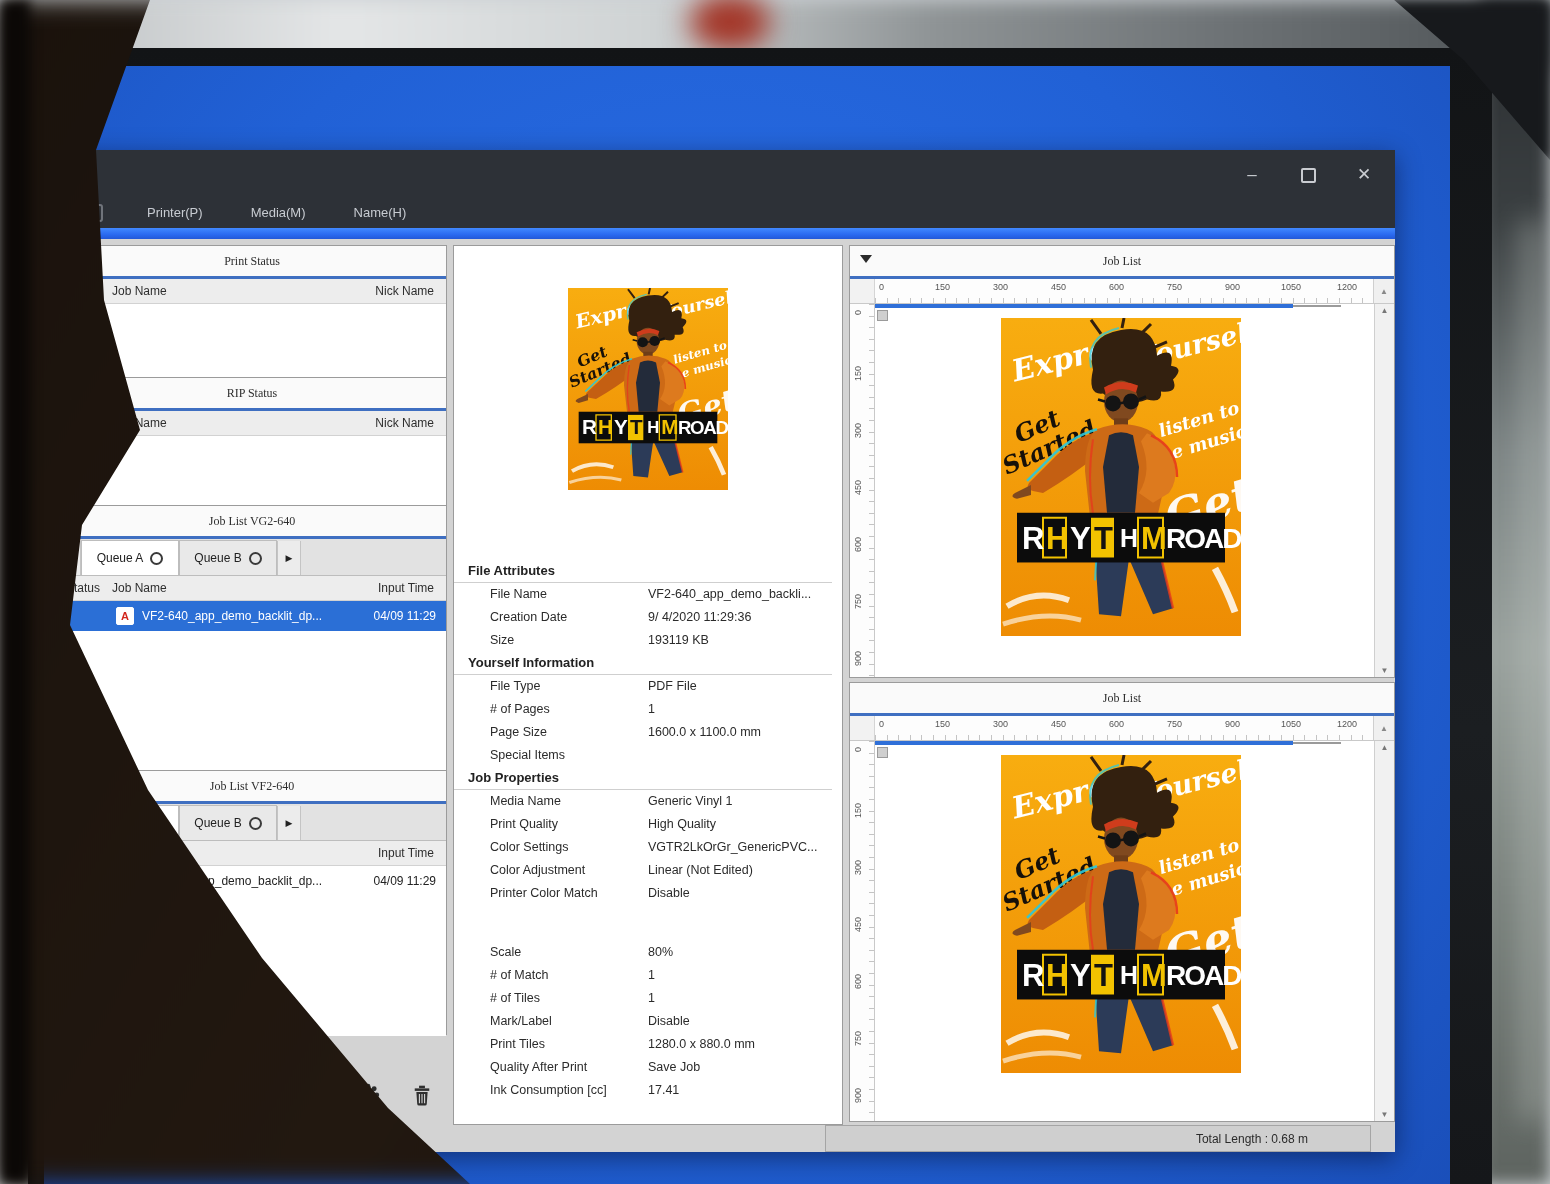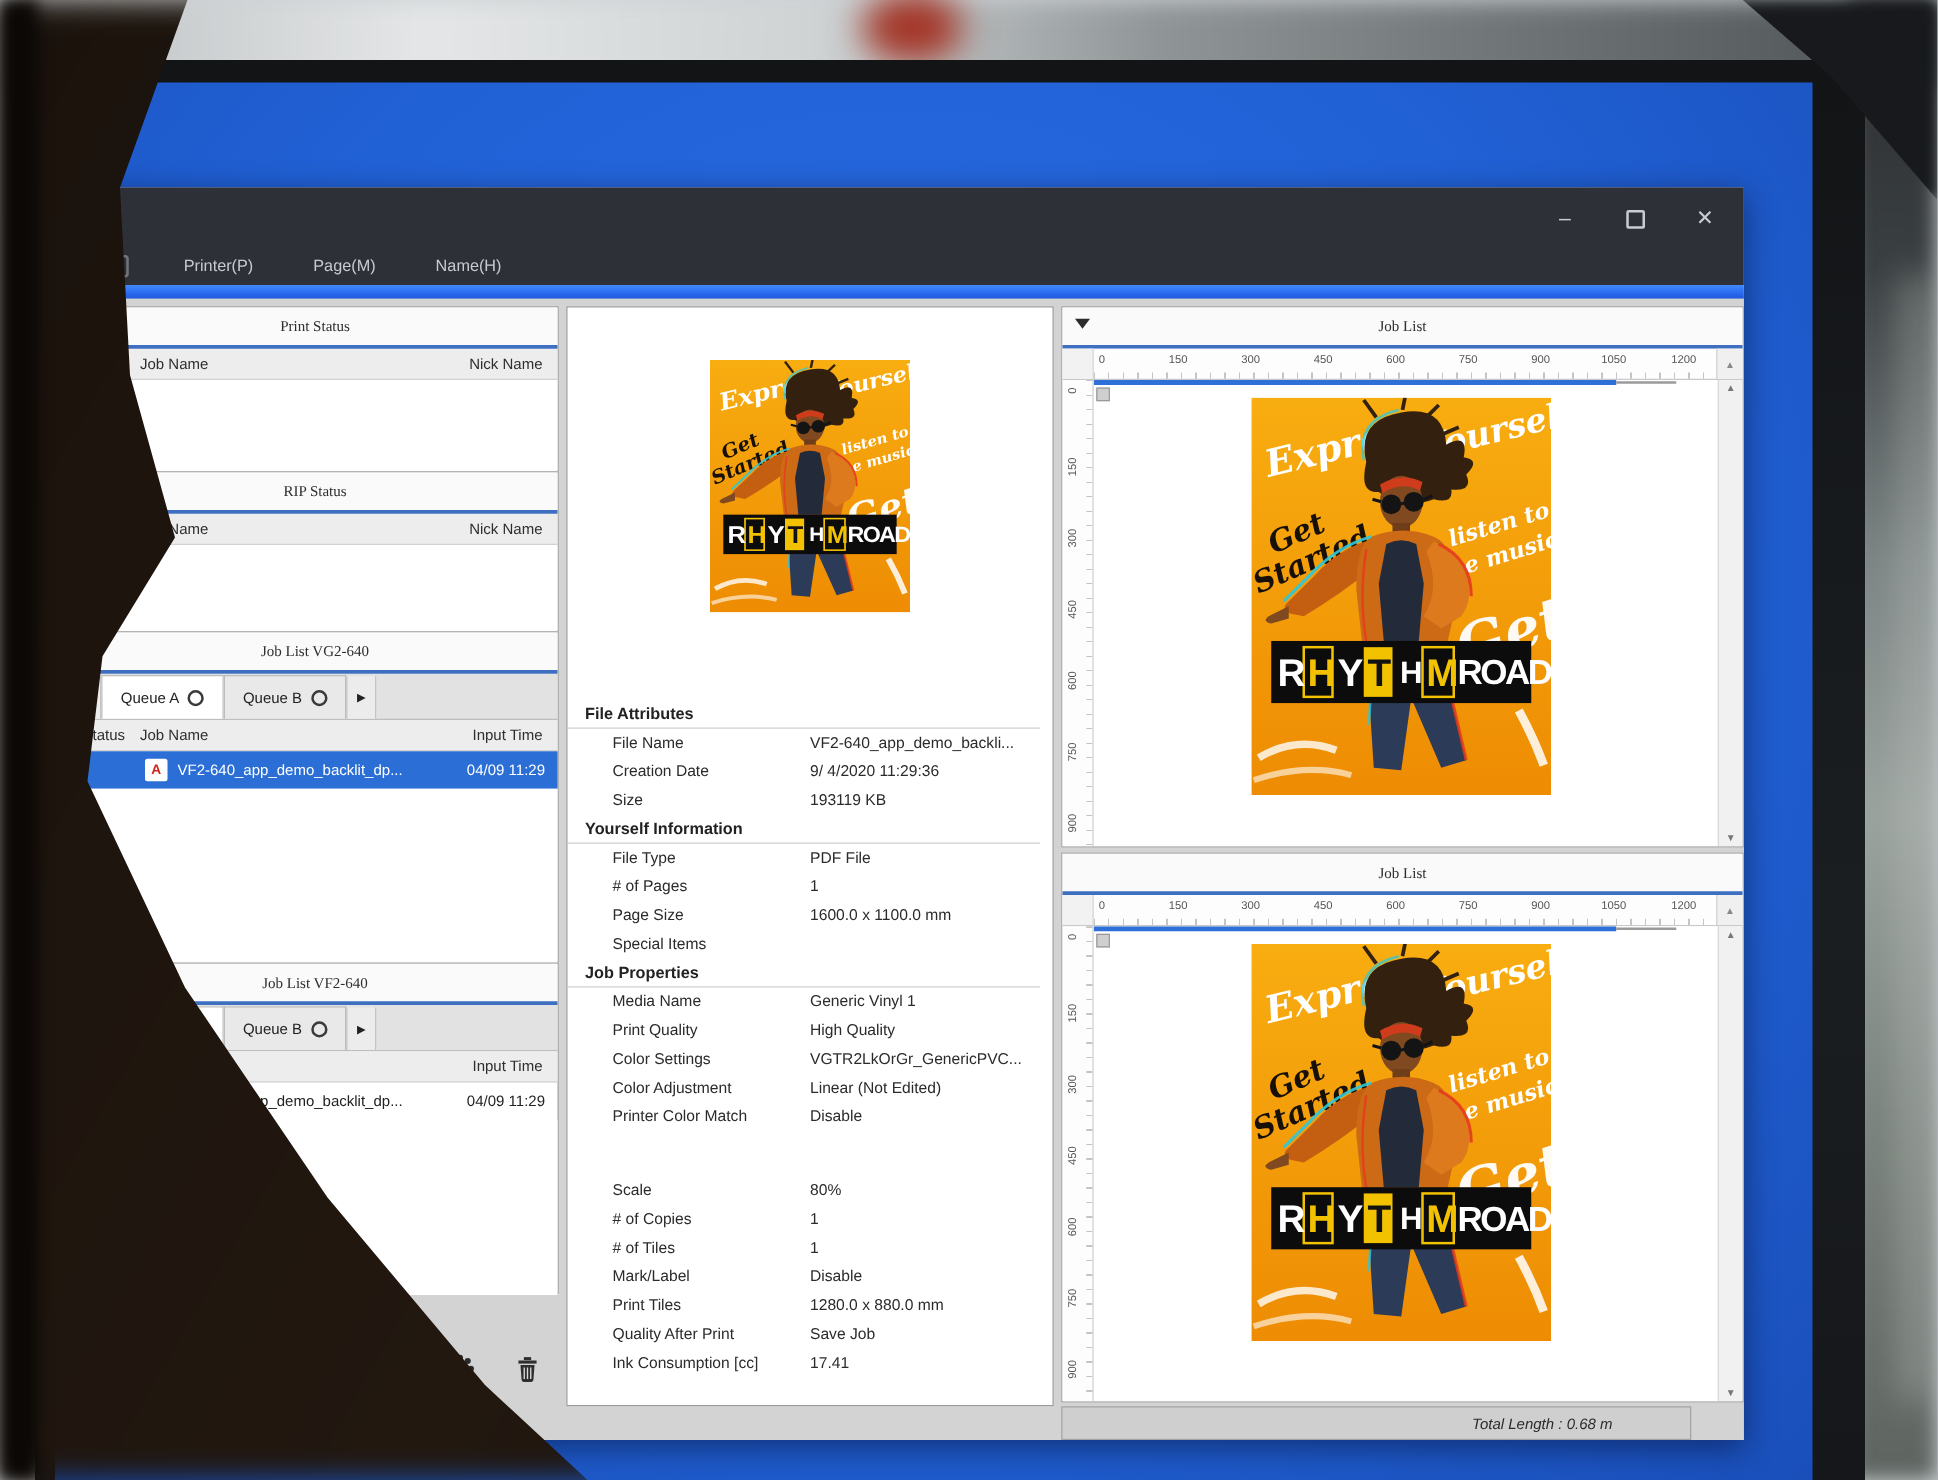--- a/index.html
+++ b/index.html
@@ -203,21 +203,21 @@
 
         <div class="titlebar">
           <div class="win-controls">
             <span class="wc">–</span>
             <span class="wc"><span class="sq"></span></span>
             <span class="wc">✕</span>
           </div>
           <div class="menubar">
             <span class="menu-part"></span>
             <span class="menu-item">Printer(P)</span>
-            <span class="menu-item">Page(M)</span>
+            <span class="menu-item">Media(M)</span>
             <span class="menu-item">Name(H)</span>
           </div>
         </div>
         <div class="accent"></div>
 
         <div class="content">
 
           <div class="panel" style="left:2px;top:6px;width:390px;height:132px;">
             <div class="p-head">
               <span class="p-title">Print Status</span>
@@ -393,21 +393,21 @@
                 </div>
               <div class="drow">
                   <span class="lab">Printer Color Match</span>
                   <span class="val">Disable</span>
                 </div>
               <div class="drow gap">
                   <span class="lab">Scale</span>
                   <span class="val">80%</span>
                 </div>
               <div class="drow">
-                  <span class="lab"># of Copies</span>
+                  <span class="lab"># of Match</span>
                   <span class="val">1</span>
                 </div>
               <div class="drow">
                   <span class="lab"># of Tiles</span>
                   <span class="val">1</span>
                 </div>
               <div class="drow">
                   <span class="lab">Mark/Label</span>
                   <span class="val">Disable</span>
                 </div>
@@ -506,21 +506,21 @@
                   <use href="#poster-art" width="240" height="318"></use>
                 </svg>
               </div>
               <div class="scrollbar">
                 <span class="sb-btn">▲</span>
                 <span class="sb-btn">▼</span>
               </div>
             </div>
           </div>
 
-          <div class="statusbar" style="left:794px;top:886px;width:504px;height:27px;font-style:italic;">
+          <div class="statusbar" style="left:770px;top:886px;width:546px;height:27px;">
             <span>Total Length : 0.68 m</span>
           </div>
 
         </div>
       </div>
     </div>
   </div>
 
   <div class="bezel-corner"></div>
 

